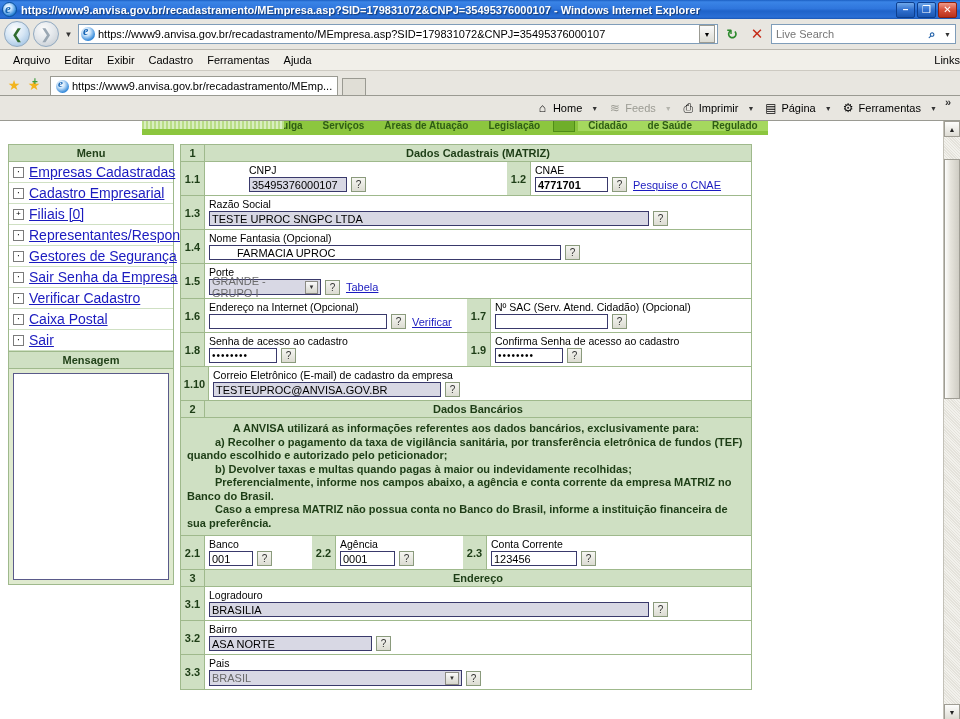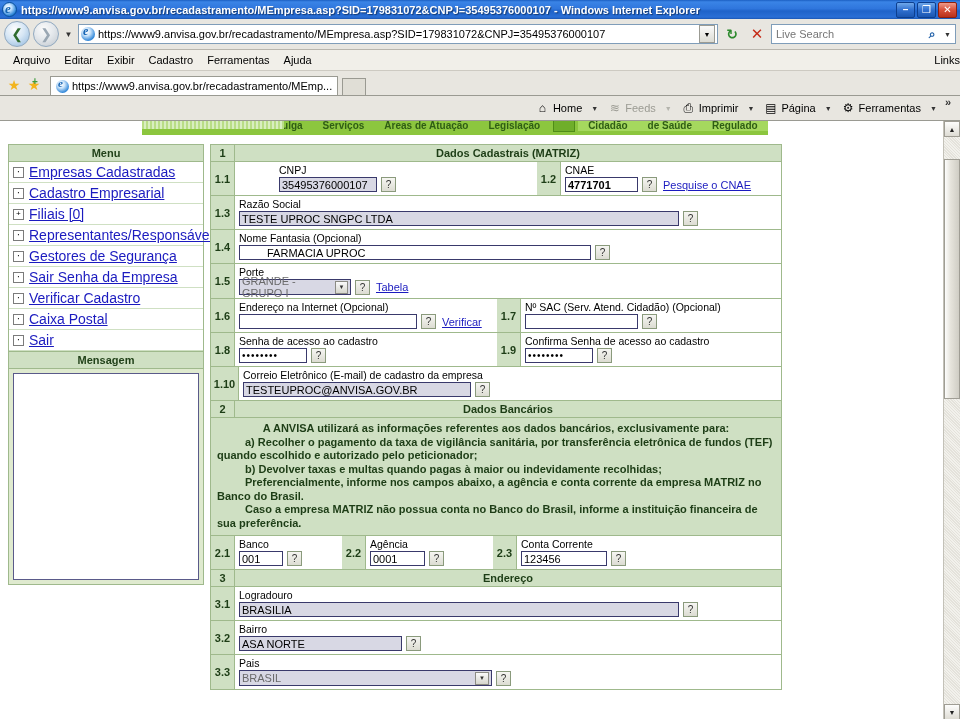--- a/index.html
+++ b/index.html
@@ -192,21 +192,21 @@
     box-sizing:border-box;margin:0 3px;
   }
   .navstrip .grp{background:#a5d85e;padding:0 10px;}
   
   #content{
     position:absolute;left:0;top:14px;right:0;bottom:0;
     display:flex;align-items:flex-start;
     padding:9px 0 0 4px;box-sizing:border-box;
   }
   
-  #leftcol{width:196px;flex:0 0 auto;margin-left:4px;}
+  #leftcol{width:166px;flex:0 0 auto;margin-left:4px;}
   .panel{border:1px solid #9fb98c;background:#dfeacf;}
   .panel-hd{
     background:#cfe0c3;border-bottom:1px solid #9fb98c;
     text-align:center;font-weight:bold;font-size:11px;color:#22421a;
     padding:2px 0;
   }
   .menulist{background:#fff;}
   .menurow{
     display:flex;align-items:center;gap:5px;
     padding:2px 4px;border-bottom:1px solid #cfe0c3;background:#fff;

